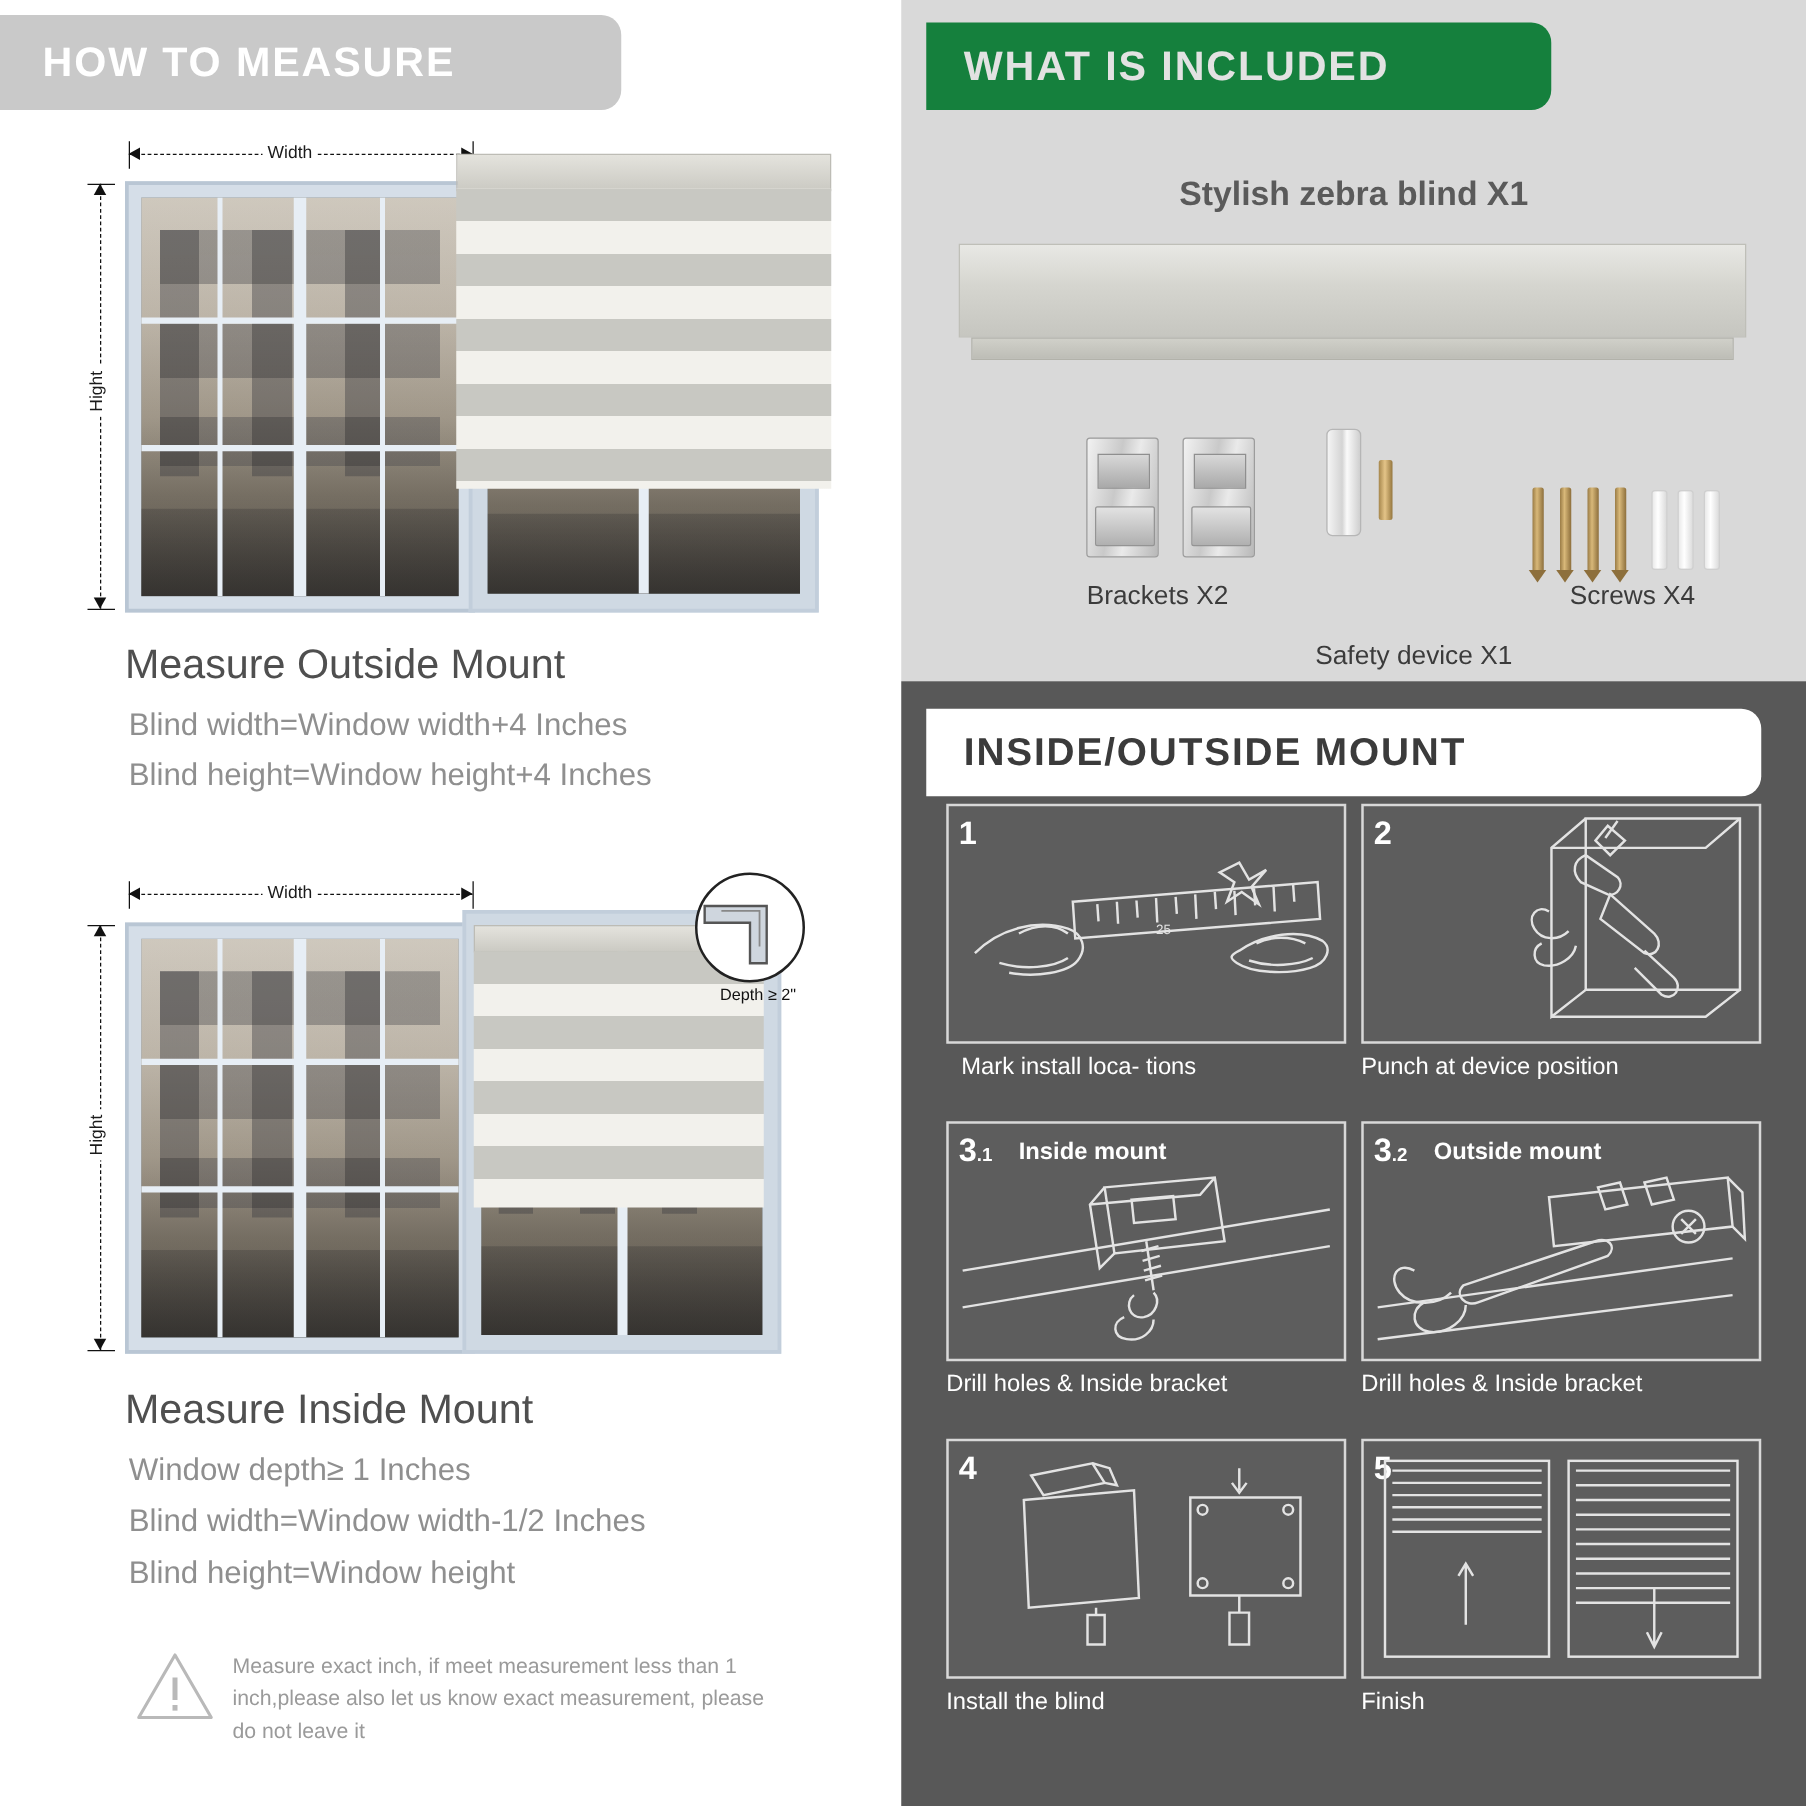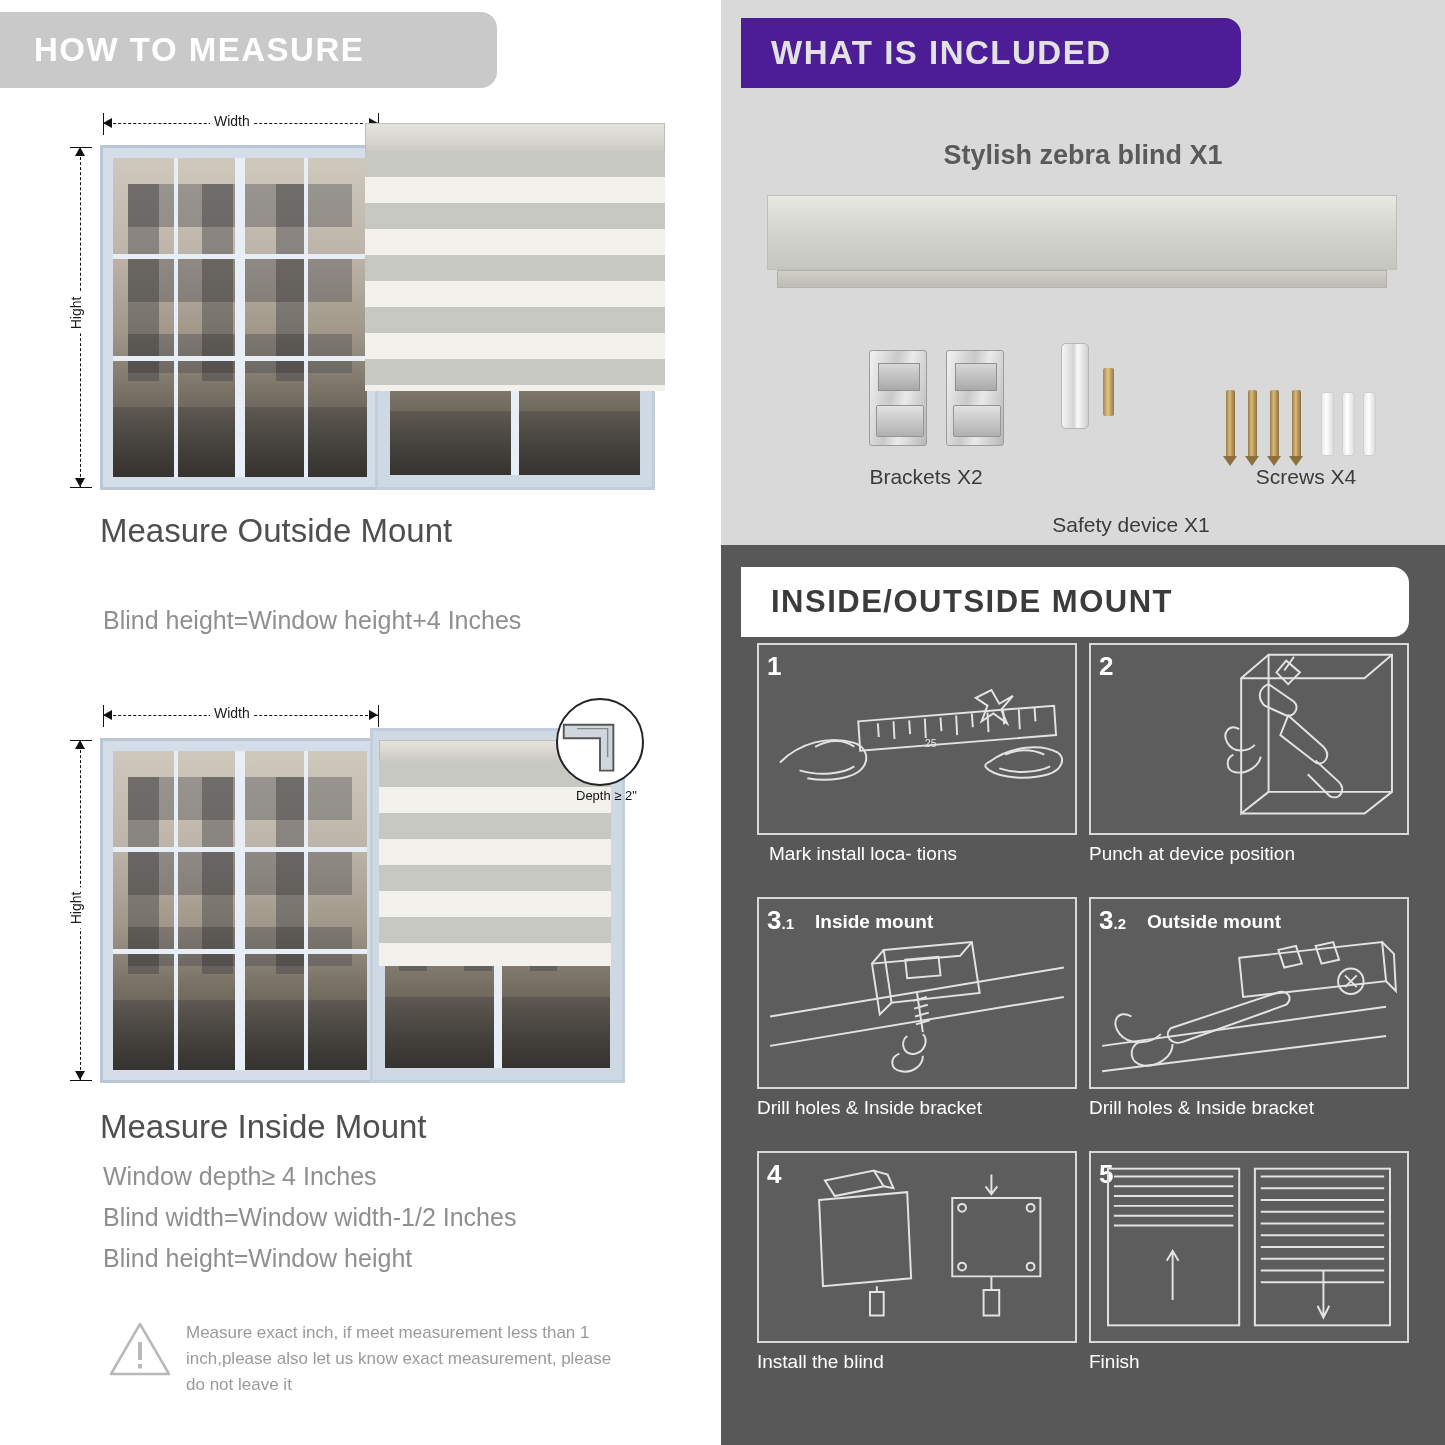--- a/index.html
+++ b/index.html
@@ -134,21 +134,21 @@
   }
   .depth-label { position:absolute; font-size:13px; color:#111; }
 
   
   .right-top {
     position:absolute; left:721px; top:0; width:724px; height:545px;
     background:#d9d9d9;
   }
   #banner-included {
     left:20px; top:18px; width:500px; height:70px;
-    background:#4c1d95; border-radius:0 16px 16px 0;
+    background:#15803d; border-radius:0 16px 16px 0;
     color:#e2e2e2; font-size:33px; padding-left:30px;
   }
   .incl-title {
     position:absolute; left:0; right:0; top:140px; text-align:center;
     font-size:27px; color:#5a5a5a; font-weight:bold;
   }
   .headrail {
     position:absolute; left:46px; top:195px; width:630px; height:75px;
     background:linear-gradient(180deg,#e8e8e4 0%,#d5d5cf 45%,#c6c6c0 100%);
     border:1px solid #bfbfb8;
@@ -272,20 +272,21 @@
             <div class="scene"></div>
             <div class="mullion-v" style="left:calc(50% - 4px); top:0; width:8px; height:100%;"></div>
           </div>
         </div>
         <div class="blind-head" style="left:0px; top:8px; width:300px; height:30px;"></div>
         <div class="blind-fab" style="left:0px; top:36px; width:300px; height:240px;"></div>
       </div>
     </div>
 
     <div class="sec-title" style="left:100px; top:512px;">Measure Outside Mount</div>
+    <div class="sec-line" style="left:103px; top:566px;">Blind width=Window width+4 Inches</div>
     <div class="sec-line" style="left:103px; top:606px;">Blind height=Window height+4 Inches</div>
 
     <div class="window-fig" style="left:60px; top:700px; width:620px; height:400px;">
 
       <div class="dim-line-h" style="left:43px; top:15px; width:275px;"></div>
       <div class="arrow-l" style="left:43px; top:10px;"></div>
       <div class="arrow-r" style="left:309px; top:10px;"></div>
       <div class="tick-v" style="left:43px; top:5px; height:22px;"></div>
       <div class="tick-v" style="left:318px; top:5px; height:22px;"></div>
       <div class="dim-label" style="left:150px; top:5px;">Width</div>
@@ -322,21 +323,21 @@
       <div class="depth-circle" style="left:496px; top:-2px; width:88px; height:88px;">
         <svg viewBox="0 0 88 88">
           <path d="M6 26 L58 26 L58 74 L44 74 L44 40 L6 40 Z" fill="#cfd6de" stroke="#555" stroke-width="2"></path>
           <path d="M20 30 L52 30 L52 60" fill="none" stroke="#888" stroke-width="1.5"></path>
         </svg>
       </div>
       <div class="depth-label" style="left:516px; top:88px;">Depth ≥ 2"</div>
     </div>
 
     <div class="sec-title" style="left:100px; top:1108px;">Measure Inside Mount</div>
-    <div class="sec-line" style="left:103px; top:1162px;">Window depth≥ 4 Inches</div>
+    <div class="sec-line" style="left:103px; top:1162px;">Window depth≥ 1 Inches</div>
     <div class="sec-line" style="left:103px; top:1203px;">Blind width=Window width-1/2 Inches</div>
     <div class="sec-line" style="left:103px; top:1244px;">Blind height=Window height</div>
 
     <div class="note-wrap" style="left:108px; top:1320px;">
       <div class="warn-tri">
         <svg viewBox="0 0 64 58">
           <path d="M32 4 L61 54 L3 54 Z" fill="none" stroke="#b9b9b9" stroke-width="2.5" stroke-linejoin="round"></path>
           <rect x="30" y="22" width="4" height="18" fill="#b9b9b9"></rect>
           <rect x="30" y="44" width="4" height="4.5" fill="#b9b9b9"></rect>
         </svg>

